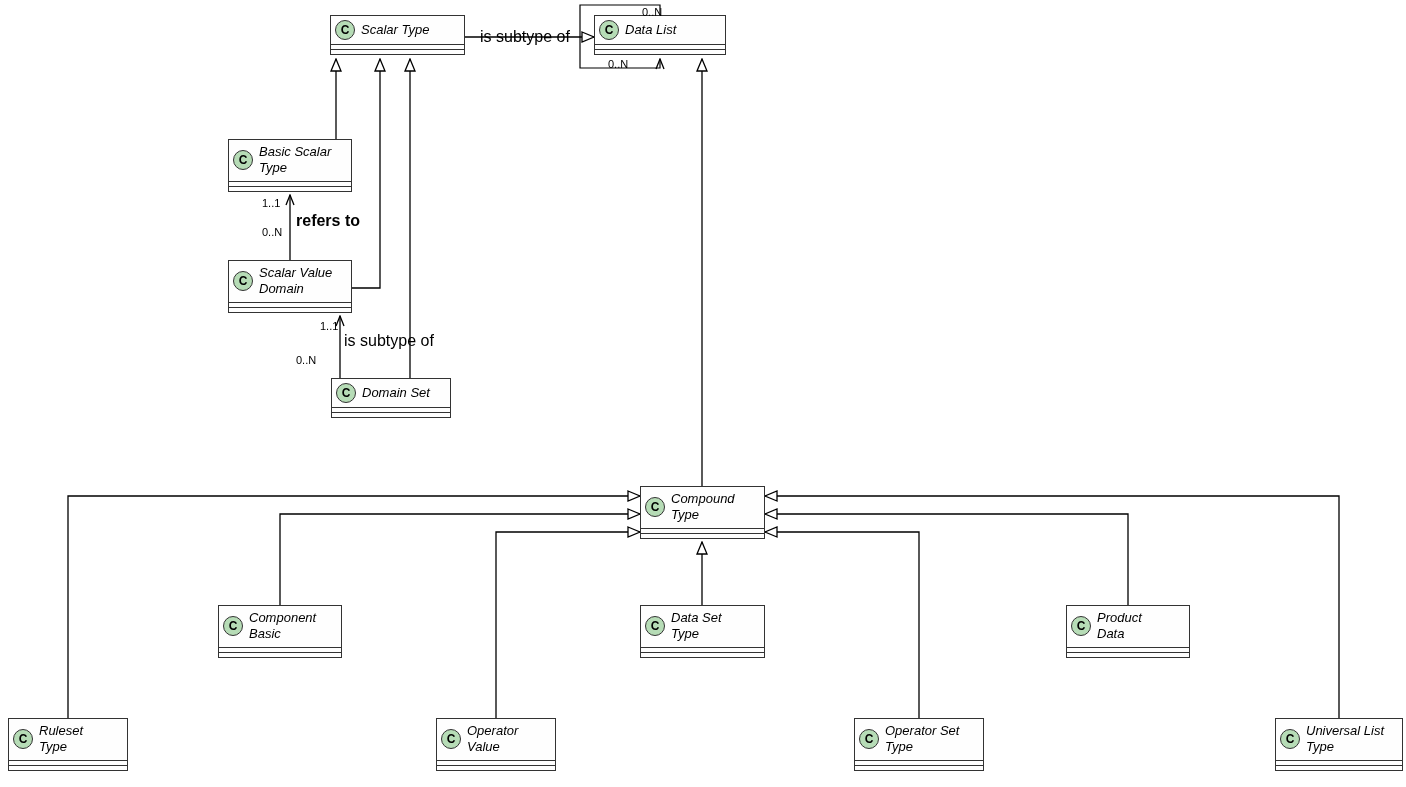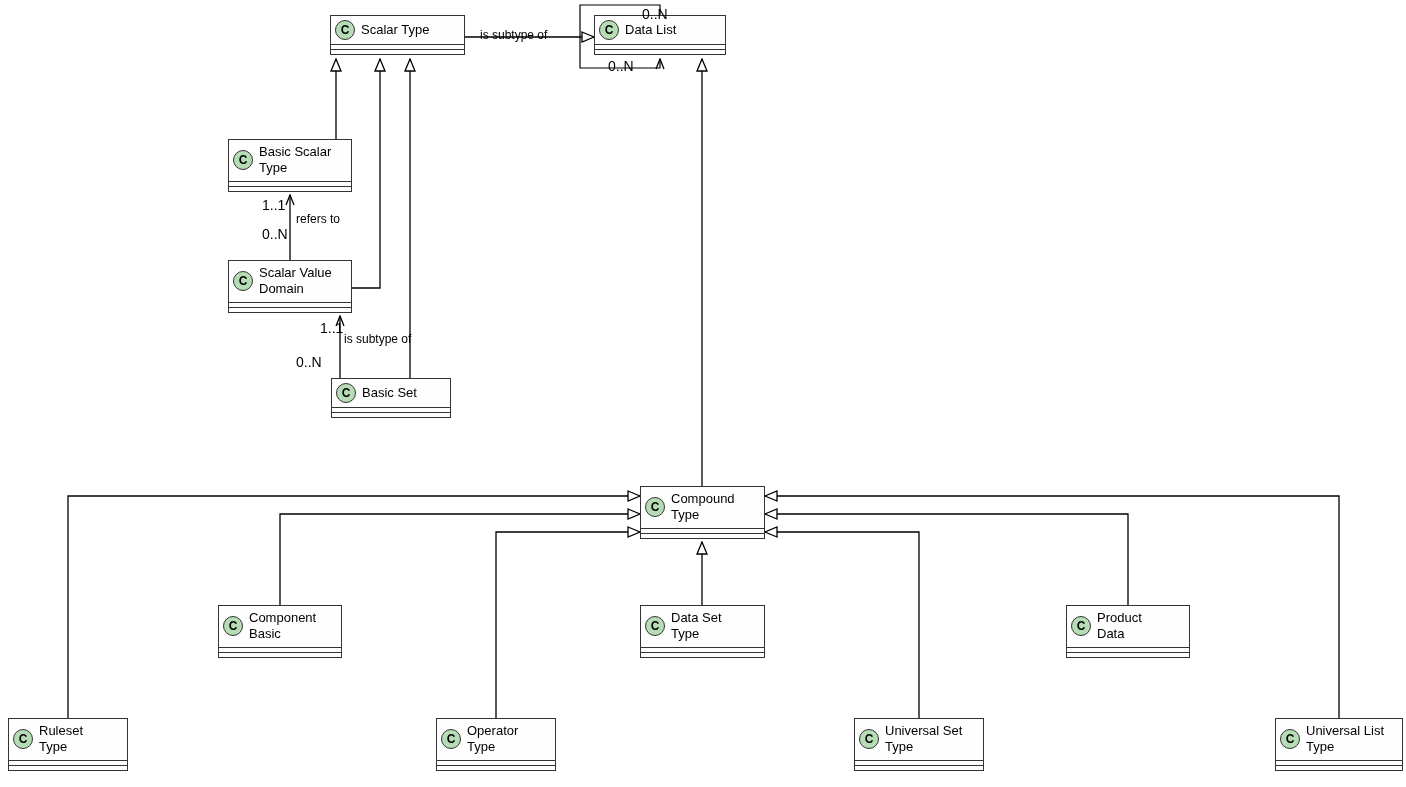--- a/index.html
+++ b/index.html
@@ -1,26 +1,26 @@
 <!DOCTYPE html>
 <html><head>
 <meta charset="utf-8">
 <style>
   * { box-sizing: border-box; }
   body { margin: 0; padding: 0; background: #fff; font-family: sans-serif; font-size: 13px; }
   .canvas { position: relative; width: 1406px; height: 787px; }
   svg.lines { position: absolute; top:0; left:0; width:1406px; height:787px; pointer-events:none; }
   .class-box { position:absolute; background:#fefefe; border:1.5px solid #333; }
   .class-box .title { display:flex; align-items:center; padding:4px 8px 4px 4px; gap:6px; min-height:28px; }
-  .class-box .title .name { white-space:pre; text-align:left; line-height:1.25; }
+  .class-box .title .name { white-space:pre; text-align:left; line-height:1.25;font-style:italic; }
   .class-box .stripe { height:5px; border-top:1px solid #333; }
   .class-box .stripe + .stripe { height:5px; }
   .c-icon { width:20px; height:20px; border-radius:50%; background:#b6dcb6; border:1.5px solid #333; display:flex; align-items:center; justify-content:center; font-weight:bold; font-size:12px; flex-shrink:0; }
-  .label { position:absolute; font-size:12px; color:#000; white-space:nowrap; }
-  .mult  { position:absolute; font-size:14px; color:#000; white-space:nowrap; }
+  .label { position:absolute; font-size:16px; color:#000; white-space:nowrap; }
+  .mult  { position:absolute; font-size:11px; color:#000; white-space:nowrap; }
 </style>
 </head>
 <body>
 
 <div class="canvas">
 
   <svg class="lines">
     <defs>
       <marker id="triangle" markerWidth="14" markerHeight="12" refX="13" refY="6" orient="auto" markerUnits="userSpaceOnUse">
         <path d="M1,1 L13,6 L1,11 Z" fill="#fff" stroke="#000" stroke-width="1.3"></path>
@@ -95,21 +95,21 @@
         <span class="name">Scalar Value
 Domain</span>
       </div>
     <div class="stripe"></div>
       <div class="stripe"></div>
   </div>
 
   <div class="class-box" style="left:331px; top:378px; width:120px;">
     <div class="title">
         <span class="c-icon">C</span>
-        <span class="name">Basic Set</span>
+        <span class="name">Domain Set</span>
       </div>
     <div class="stripe"></div>
       <div class="stripe"></div>
   </div>
 
   <div class="class-box" style="left:640px; top:486px; width:125px;">
     <div class="title">
         <span class="c-icon">C</span>
         <span class="name">Compound
 Type</span>
@@ -155,48 +155,48 @@
 Type</span>
       </div>
     <div class="stripe"></div>
       <div class="stripe"></div>
   </div>
 
   <div class="class-box" style="left:436px; top:718px; width:120px;">
     <div class="title">
         <span class="c-icon">C</span>
         <span class="name">Operator
-Type</span>
+Value</span>
       </div>
     <div class="stripe"></div>
       <div class="stripe"></div>
   </div>
 
   <div class="class-box" style="left:854px; top:718px; width:130px;">
     <div class="title">
         <span class="c-icon">C</span>
-        <span class="name">Universal Set
+        <span class="name">Operator Set
 Type</span>
       </div>
     <div class="stripe"></div>
       <div class="stripe"></div>
   </div>
 
   <div class="class-box" style="left:1275px; top:718px; width:128px;">
     <div class="title">
         <span class="c-icon">C</span>
         <span class="name">Universal List
 Type</span>
       </div>
     <div class="stripe"></div>
       <div class="stripe"></div>
   </div>
 
   <span class="label" style="left:480px; top:28px;">is subtype of</span>
-  <span class="label" style="left:296px; top:212px;">refers to</span>
+  <span class="label" style="left:296px; top:212px;font-weight:bold;">refers to</span>
   <span class="label" style="left:344px; top:332px;">is subtype of</span>
 
   <span class="mult" style="left:642px; top:6px;">0..N</span>
   <span class="mult" style="left:608px; top:58px;">0..N</span>
   <span class="mult" style="left:262px; top:197px;">1..1</span>
   <span class="mult" style="left:262px; top:226px;">0..N</span>
   <span class="mult" style="left:320px; top:320px;">1..1</span>
   <span class="mult" style="left:296px; top:354px;">0..N</span>
 
 </div>

